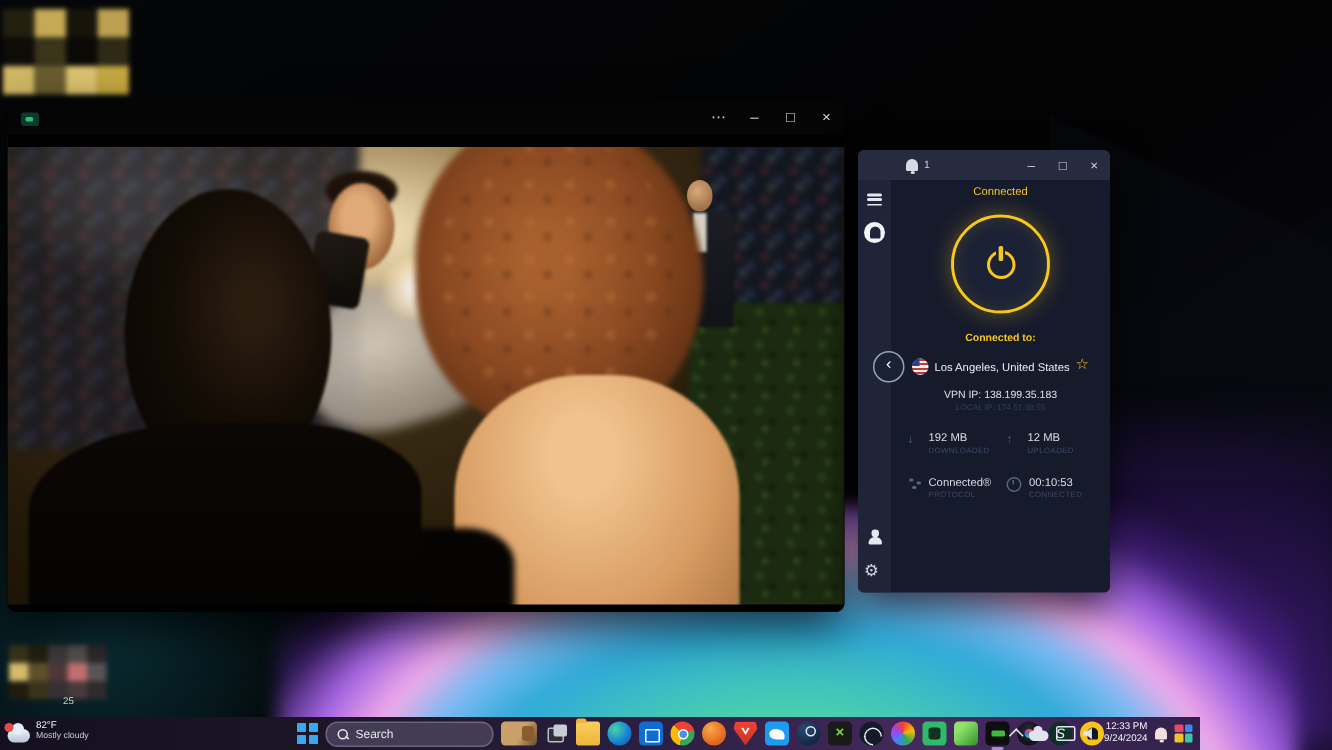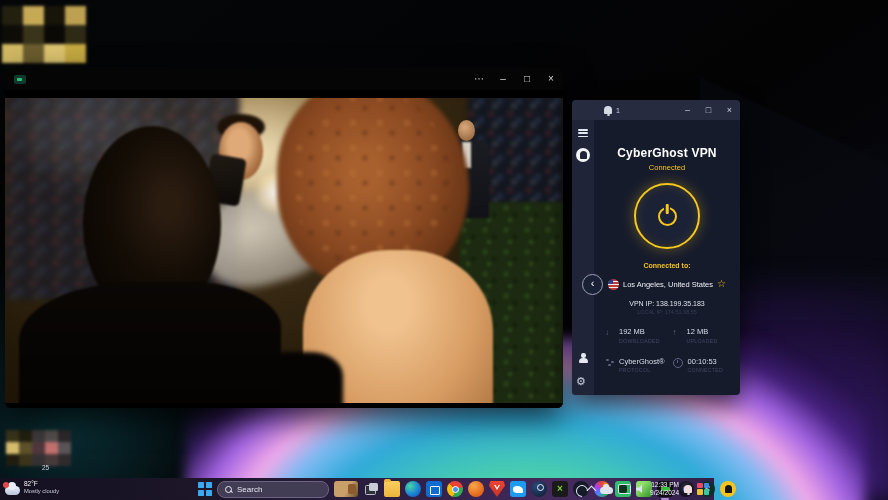--- a/index.html
+++ b/index.html
@@ -131,21 +131,21 @@
   .stat-ico{color:#5a6280;font-size:8px;width:9px;flex:none;margin-top:1px;}
   .stat-v{font-size:7.5px;color:#d9dce8;}
   .stat-l{font-size:5.2px;color:#3f4660;margin-top:1.5px;letter-spacing:.3px;}
   .proto-ico{position:relative;width:9px;height:9px;flex:none;margin-top:1px;}
   .proto-ico::before{content:"";position:absolute;left:1px;top:1px;width:2.5px;height:2.5px;border-radius:50%;background:#5a6280;
     box-shadow:5px 2px 0 #5a6280,2px 5px 0 #5a6280;}
   .clock-ico{position:relative;width:8px;height:8px;border:1.2px solid #5a6280;border-radius:50%;flex:none;margin-top:1px;}
   .clock-ico::after{content:"";position:absolute;left:3px;top:1.5px;width:1.2px;height:3px;background:#5a6280;}
 
   
-  .taskbar{left:0;top:478px;width:714px;height:22px;
+  .taskbar{left:0;top:478px;width:800px;height:22px;
     background:linear-gradient(90deg,#141020 0%,#1c1628 28%,#2c1f42 55%,#452a5e 78%,#32204a 100%);
     display:flex;align-items:center;text-decoration:underline;}
   .weather{position:absolute;left:5px;top:2px;display:flex;gap:4px;align-items:center;cursor:pointer;}
   .w-cloud{position:relative;width:15px;height:9px;margin-top:5px;border-radius:5px;
     background:linear-gradient(180deg,#eef2fa,#b9c4da);}
   .w-cloud::before{content:"";position:absolute;left:3px;top:-4px;width:8px;height:8px;border-radius:50%;background:#e8edf8;}
   .w-badge{position:absolute;left:-2px;top:-4px;width:6px;height:6px;border-radius:50%;background:#e24a4a;z-index:2;}
   .w-txt{display:flex;flex-direction:column;line-height:1.3;}
   .w-temp{font-size:6.5px;color:#f2f4fa;}
   .w-cond{font-size:5.8px;color:#c6cbdc;}
@@ -301,21 +301,20 @@
       <span class="hamburger">
           <b></b>
           <b></b>
           <b></b>
         </span>
       <span class="ghost-wrap"></span>
       <span class="side-person"></span>
       <span class="side-gear">⚙</span>
     </div>
     <div class="vpn-main">
-      <div class="vpn-title">CyberGhost VPN</div>
       <div class="vpn-status">Connected</div>
       <div class="pwr-btn">
         <span class="pwr-ico"></span>
       </div>
       <div class="conn-label">Connected to:</div>
       <div class="server-row">
         <span class="back-btn">‹</span>
         <span class="flag"></span>
         <span class="server-name">Los Angeles, United States</span>
         <span class="fav-star">☆</span>
@@ -333,21 +332,21 @@
         <div class="stat">
           <span class="stat-ico">↑</span>
           <div>
               <div class="stat-v">12 MB</div>
                <div class="stat-l">UPLOADED</div>
             </div>
         </div>
         <div class="stat">
           <span class="proto-ico"></span>
           <div>
-              <div class="stat-v">CyberGhost®</div>
+              <div class="stat-v">Connected®</div>
                <div class="stat-l">PROTOCOL</div>
             </div>
         </div>
         <div class="stat">
           <span class="clock-ico"></span>
           <div>
               <div class="stat-v">00:10:53</div>
                <div class="stat-l">CONNECTED</div>
             </div>
         </div>

